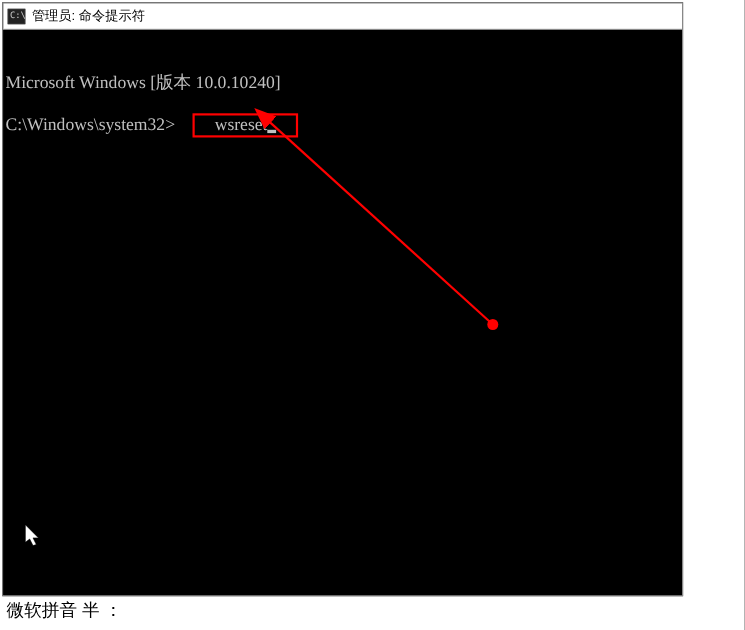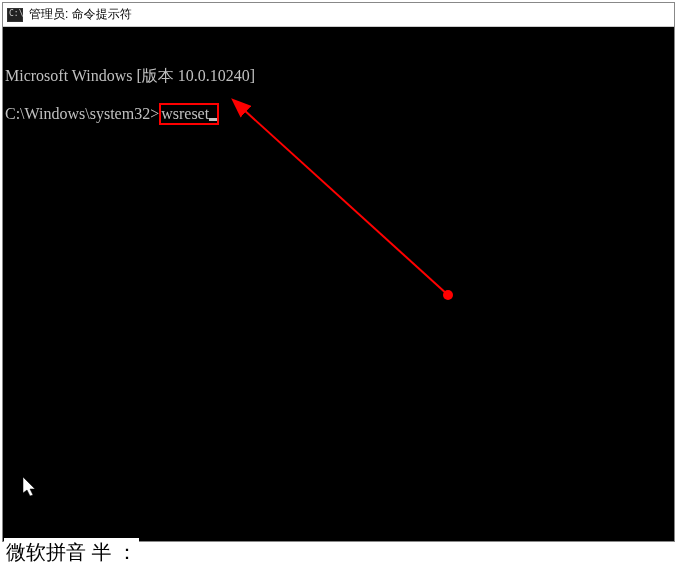--- a/index.html
+++ b/index.html
@@ -8,21 +8,21 @@
       height: 573px;
       background: #fff;
       font-family: "SimSun", "NSimSun", monospace;
       overflow: hidden;
       position: relative;
     }
     .window {
       position: absolute;
       left: 2px;
       top: 2px;
-      width: 673px;
+      width: 619px;
       height: 540px;
       border: 1px solid #888;
       background: #000;
     }
     .titlebar {
       height: 24px;
       background: #fff;
       display: flex;
       align-items: center;
       padding: 0 4px;
@@ -64,43 +64,44 @@
       line-height: 18px;
       padding: 4px 2px;
       white-space: pre;
       overflow: hidden;
     }
     .line { display: block; }
     .prompt-line { position: relative; display: inline-block; }
     .highlight-box {
       border: 2px solid #ff0000;
       display: inline-block;
-      padding: 0 0;
+      padding: 0 18px;
       position: relative;
+      margin-left: 16px;
     }
     .cursor {
       display: inline-block;
       width: 8px;
       height: 3px;
       background: #c0c0c0;
       vertical-align: bottom;
       margin-bottom: 2px;
     }
     .arrow-svg {
       position: absolute;
       left: 0;
       top: 24px;
       pointer-events: none;
     }
     .ime-bar {
       position: absolute;
       left: 4px;
       bottom: 6px;
       background: #fff;
-      font-size: 20px;
+      font-size: 16px;
       color: #000;
       font-family: "SimSun", sans-serif;
       padding: 1px 2px;
     }
     .cursor-pointer {
       position: absolute;
       left: 20px;
       bottom: 40px;
       pointer-events: none;
     }

